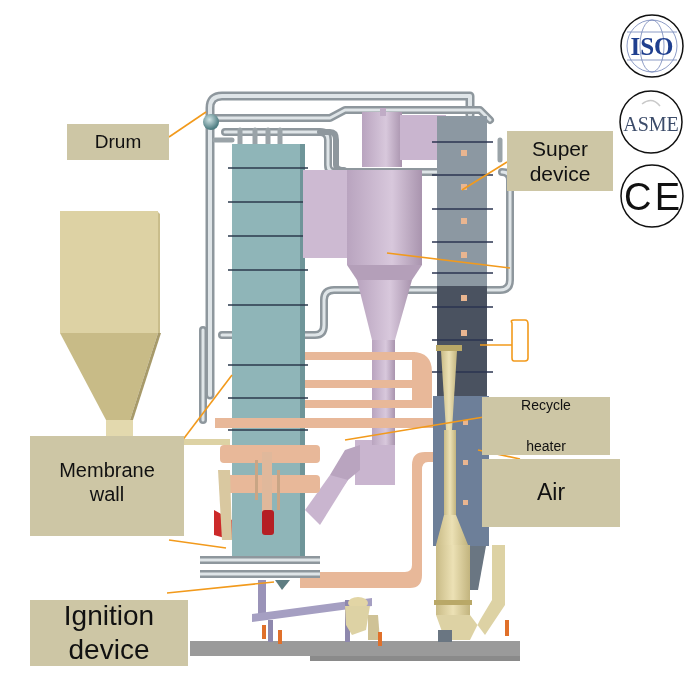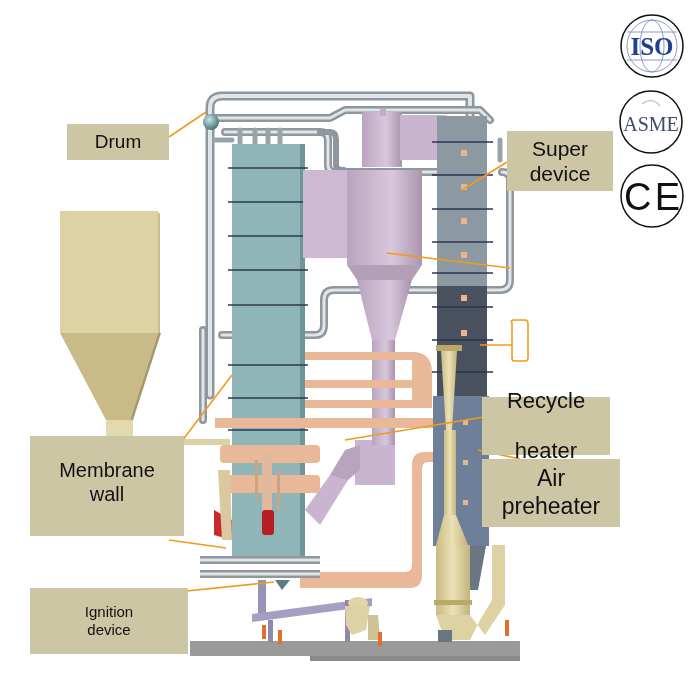--- a/index.html
+++ b/index.html
@@ -7,23 +7,23 @@
          font-family: "Liberation Sans", sans-serif; }
   #scene { position: absolute; left: 0; top: 0; width: 700px; height: 700px; }
   .label { position: absolute; background: #cdc6a5; color: #111;
            display: flex; flex-direction: column; align-items: center; justify-content: center;
            text-align: center; line-height: 1.2; }
   .label span { display: block; }
   #lbl-drum { left: 67px; top: 124px; width: 102px; height: 36px; font-size: 19px; text-align: right; }
   #lbl-super { left: 507px; top: 131px; width: 106px; height: 60px; font-size: 21px; }
   #lbl-membrane { left: 30px; top: 436px; width: 154px; height: 100px; font-size: 20px; }
   #lbl-membrane .gap { height: 8px; }
-  #lbl-recycle { left: 482px; top: 397px; width: 128px; height: 58px; font-size: 22px; gap: 24px; }
+  #lbl-recycle { left: 482px; top: 397px; width: 128px; height: 58px; font-size: 14px; gap: 24px; }
   #lbl-air { left: 482px; top: 459px; width: 138px; height: 68px; font-size: 23px; }
-  #lbl-ignition { left: 30px; top: 588px; width: 158px; height: 66px; font-size: 15px; }
+  #lbl-ignition { left: 30px; top: 600px; width: 158px; height: 66px; font-size: 28px; }
 </style>
 </head>
 <body>
 
 <svg id="scene" viewBox="0 0 700 700" xmlns="http://www.w3.org/2000/svg">
   <defs>
     <linearGradient id="gPipe" x1="0" x2="1">
       <stop offset="0" stop-color="#8e979d"></stop>
         <stop offset="0.5" stop-color="#e6ebee"></stop>
         <stop offset="1" stop-color="#8e979d"></stop>
@@ -243,19 +243,18 @@
   <span class="gap"></span>
 </div>
 
 <div class="label" id="lbl-recycle">
   <span>Recycle</span>
   <span>heater</span>
 </div>
 
 <div class="label" id="lbl-air">
   <span>Air</span>
-  <span>preheater</span>
 </div>
 
 <div class="label" id="lbl-ignition">
   <span>Ignition</span>
   <span>device</span>
 </div>
 
 </body></html>

